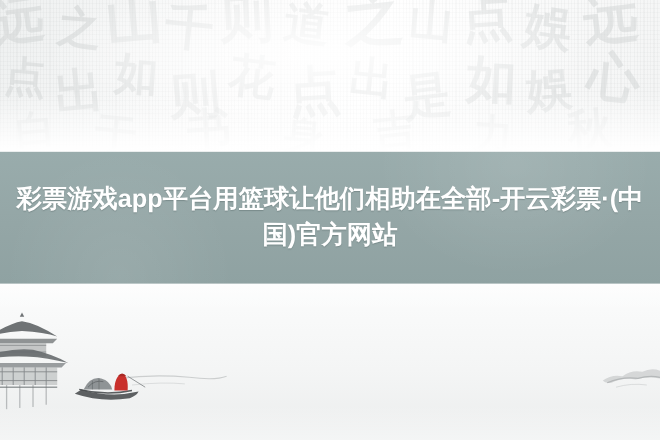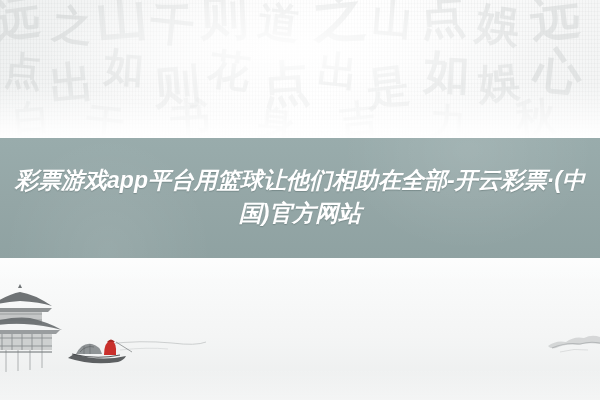--- a/index.html
+++ b/index.html
@@ -58,21 +58,20 @@
     position:relative;
     margin:0;padding:26px 2px 0 2px;
     text-align:center;
     color:#ffffff;
     font-weight:700;
     font-size:23px;
     line-height:33px;
     letter-spacing:0px;
     text-shadow:0 1px 1px rgba(70,85,85,.35);
     word-break:break-all;
-    font-style:italic;
   }
 
   
   .landscape{
     position:absolute;left:0;top:258px;width:600px;height:142px;
     background:
       linear-gradient(180deg,#fbfcfc 0%,#f6f7f7 30%,#f2f3f3 60%,#eeefef 100%);
     overflow:hidden;
   }
   .landscape .mist{

